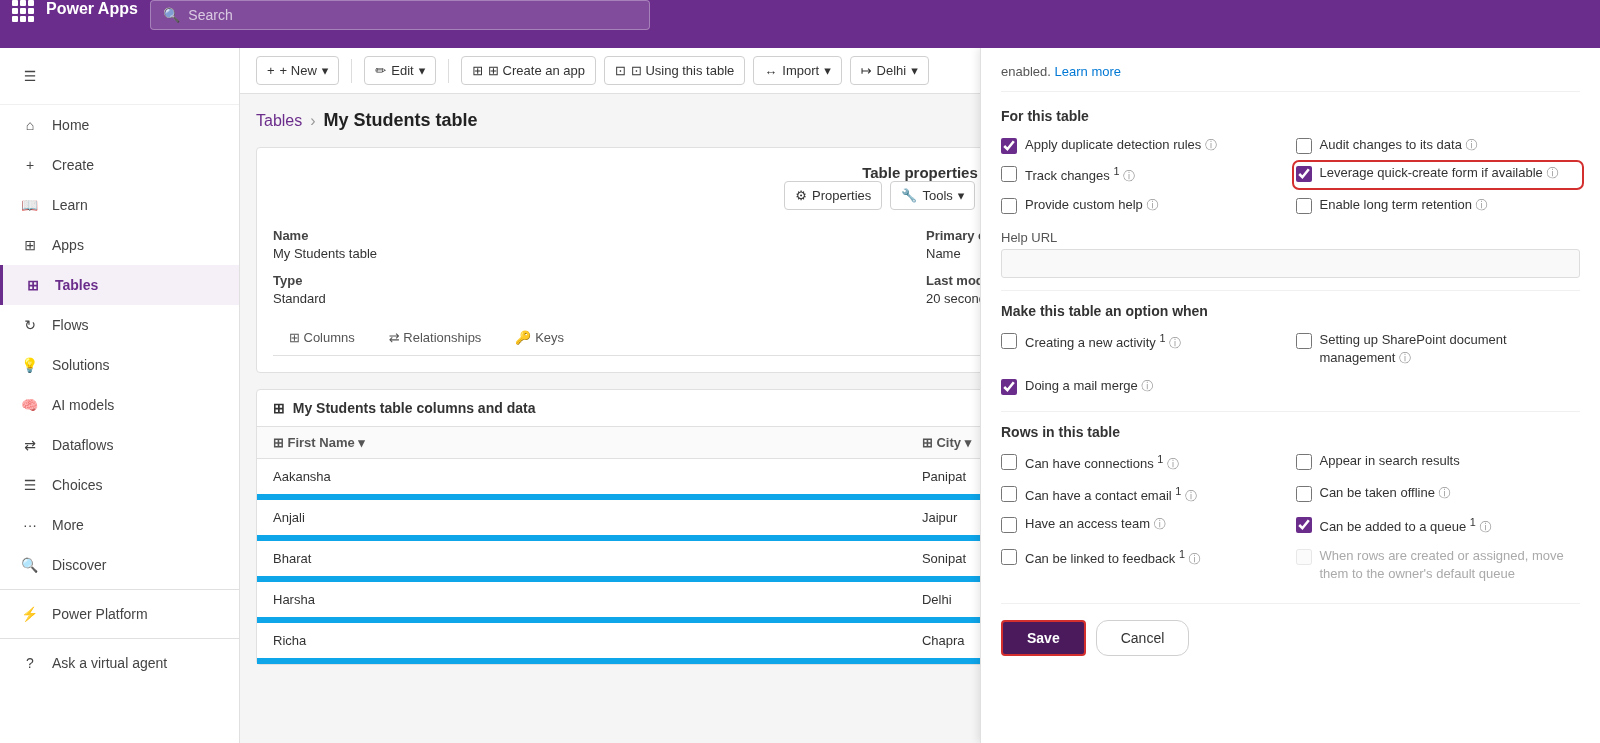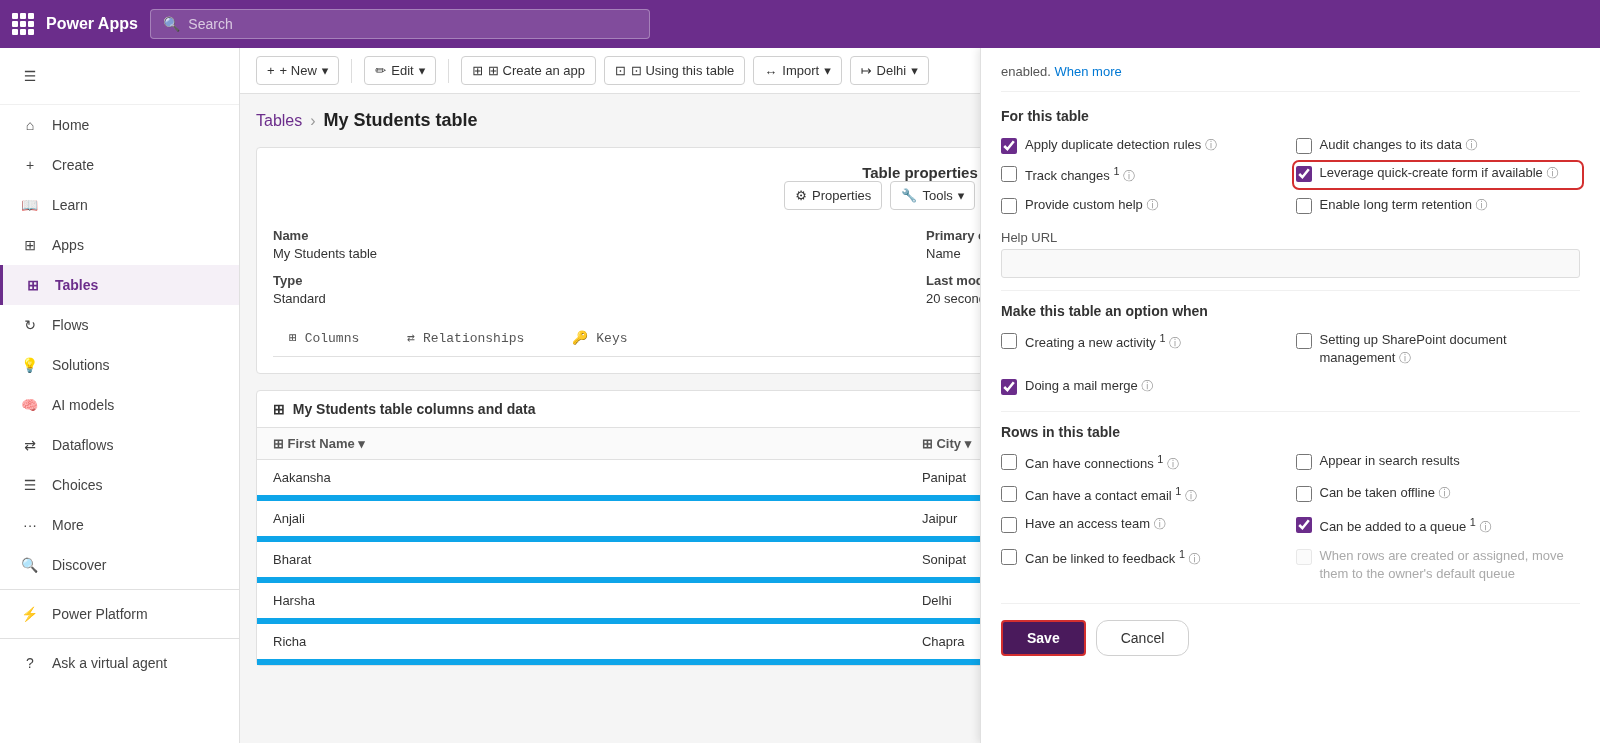--- a/index.html
+++ b/index.html
@@ -4,21 +4,21 @@
   <style>
     * { box-sizing: border-box; margin: 0; padding: 0; }
     body { font-family: 'Segoe UI', sans-serif; font-size: 14px; color: #333; background: #f5f5f5; display: flex; flex-direction: column; height: 743px; overflow: hidden; }
 
     
     .topbar {
       background: #6b2d8b;
       color: white;
       height: 48px;
       display: flex;
-      align-items: center;
+      align-items: flex-start;
       padding: 0 12px;
       gap: 12px;
       flex-shrink: 0;
     }
     .topbar-grid-icon { display: grid; grid-template-columns: repeat(3,6px); grid-template-rows: repeat(3,6px); gap: 2px; }
     .topbar-grid-icon span { background: white; border-radius: 1px; width: 6px; height: 6px; }
     .topbar-title { font-size: 16px; font-weight: 600; color: white; }
     .topbar-search {
       flex: 1;
       max-width: 500px;
@@ -110,21 +110,21 @@
     .panel { background: white; border: 1px solid #e0e0e0; border-radius: 4px; padding: 16px; margin-bottom: 16px; }
     .panel-header { display: flex; align-items: center; justify-content: space-between; margin-bottom: 18px; flex-direction: column; }
     .panel-title { font-size: 15px; font-weight: 600; color: #333; }
     .panel-actions { display: flex; gap: 8px; }
 
     .table-props { display: grid; grid-template-columns: 1fr 1fr; gap: 12px; }
     .prop-label { font-weight: 600; font-size: 13px; color: #444; margin-bottom: 3px; }
     .prop-value { font-size: 13px; color: #333; }
 
     
-    .schema-tabs { display: flex; gap: 16px; border-bottom: 1px solid #e0e0e0; font-family: Liberation Mono, monospace; }
+    .schema-tabs { display: flex; gap: 2px; border-bottom: 1px solid #e0e0e0; }
     .schema-tab { padding: 8px 16px; font-size: 13px; cursor: pointer; color: #555; border-bottom: 2px solid transparent; }
 
     
     .data-table-container { background: white; border: 1px solid #e0e0e0; border-radius: 4px; }
     .data-table-header { padding: 10px 16px; font-size: 14px; font-weight: 600; color: #333; display: flex; align-items: center; gap: 8px; border-bottom: 1px solid #e0e0e0; }
     .data-table { width: 100%; border-collapse: collapse; }
     .data-table th { background: #fafafa; padding: 8px 16px; text-align: left; font-size: 13px; font-weight: 600; color: #555; border-bottom: 1px solid #e0e0e0; }
     .data-table td { padding: 8px 16px; font-size: 13px; color: #333; border-bottom: 6px solid #0ea5e9; }
 
     
@@ -420,21 +420,21 @@
       <td><span class="color-dot" style="background:#d32f2f"></span></td>
     </tr>
             </tbody>
         </table>
       </div>
     </div>
 
     <div class="right-panel">
       <div class="right-panel-intro">
         <span>enabled.</span>
-        <a>When more</a>
+        <a>Learn more</a>
       </div>
 
       <div class="section-title">For this table</div>
       <div class="check-grid">
 
         <div class="check-item">
           <input type="checkbox" checked="" id="apply_dup" style="">
           <label for="apply_dup">Apply duplicate detection rules <span class="info-icon">ⓘ</span></label>
         </div>
 

